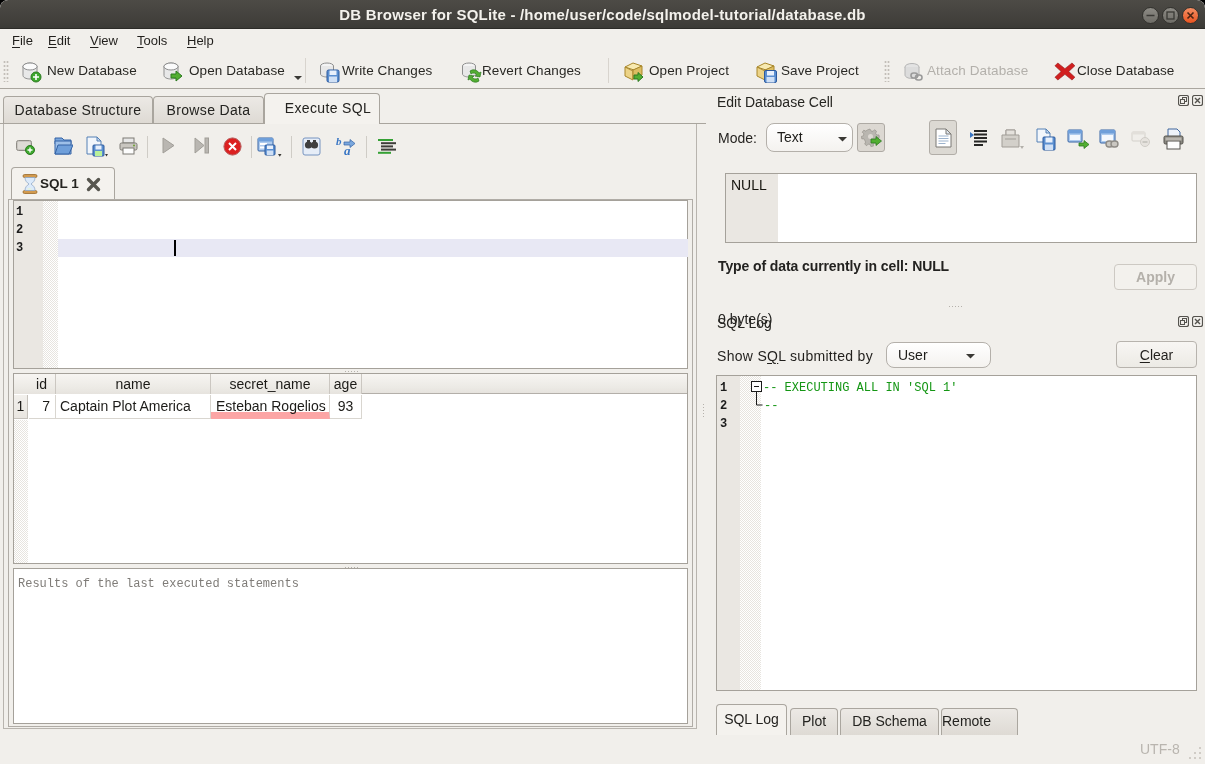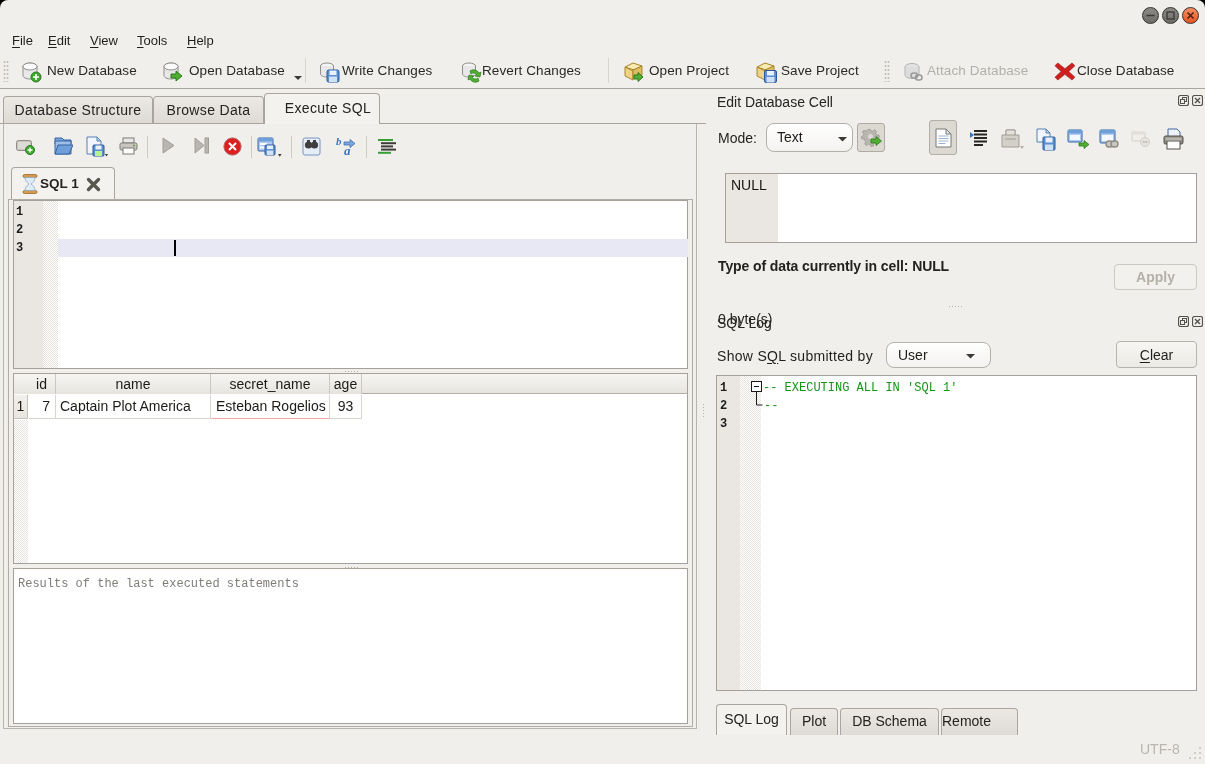--- a/index.html
+++ b/index.html
@@ -67,20 +67,23 @@
   .combo { background:linear-gradient(#ffffff,#f4f2ef); border:1px solid #b4b0aa;
     border-radius:8px; font-size:14px; color:#1e1d1a; }
   .btn { border:1px solid #b7b3ad; border-radius:4px; text-align:center;
     font-size:14px; }
   .underQ { text-decoration:underline; text-underline-offset:2px; }
 </style>
 </head>
 <body>
 <div id="win">
 
+  <div class="abs" id="titlebar">
+    <div class="abs" id="title">DB Browser for SQLite - /home/user/code/sqlmodel-tutorial/database.db</div>
+  </div>
   <div class="abs winbtn wb-grad" style="left:1142px;">
     <svg width="15" height="15">
         <path d="M3.5 7.5h8" stroke="#3a3935" stroke-width="1.6"></path>
       </svg>
   </div>
   <div class="abs winbtn wb-grad" style="left:1162px;">
     <svg width="15" height="15">
         <rect x="4" y="4" width="7" height="7" fill="none" stroke="#3a3935" stroke-width="1.3"></rect>
       </svg>
   </div>
@@ -274,21 +277,21 @@
     <div class="abs th" style="left:0; top:0; width:673px; height:20px; border-right:none; border-bottom:1px solid #b3afa9;"></div>
     <div class="abs th" style="left:0; top:0; width:14px; height:20px; border-right:none;"></div>
     <div class="abs th cell" style="left:14px; top:0; width:28px; height:20px; text-align:center; line-height:20px;">id</div>
     <div class="abs th cell" style="left:42px; top:0; width:155px; height:20px; text-align:center; line-height:20px;">name</div>
     <div class="abs th cell" style="left:197px; top:0; width:119px; height:20px; text-align:center; line-height:20px;">secret_name</div>
     <div class="abs th cell" style="left:316px; top:0; width:32px; height:20px; text-align:center; line-height:20px;">age</div>
 
     <div class="abs cell" style="left:0; top:21px; width:14px; height:24px; background:linear-gradient(#f2f0ec,#e9e6e1); border-right:1px solid #c5c1bb; border-bottom:1px solid #c5c1bb; text-align:center;">1</div>
     <div class="abs cell" style="left:15px; top:21px; width:27px; height:24px; border-right:1px solid #d9d6d0; border-bottom:1px solid #d9d6d0; text-align:right; padding-right:5px;">7</div>
     <div class="abs cell" style="left:42px; top:21px; width:155px; height:24px; border-right:1px solid #d9d6d0; border-bottom:1px solid #d9d6d0; padding-left:4px;">Captain Plot America</div>
-    <div class="abs cell" style="left:197px; top:21px; width:119px; height:24px; border-right:1px solid #d9d6d0; border-bottom:1px solid #fca5a5; padding-left:5px;">Esteban Rogelios</div>
+    <div class="abs cell" style="left:197px; top:21px; width:119px; height:24px; border-right:1px solid #d9d6d0; border-bottom:7px solid #fca5a5; padding-left:5px;">Esteban Rogelios</div>
     <div class="abs cell" style="left:316px; top:21px; width:32px; height:24px; border-right:1px solid #d9d6d0; border-bottom:1px solid #d9d6d0; text-align:center;">93</div>
 
     <div class="abs hatch" style="left:0; top:46px; width:14px; height:143px;"></div>
   </div>
 
   <div class="abs" style="left:344px; top:370px; width:16px; height:3px; background-image:radial-gradient(#b5b1ab 0.8px, transparent 1px); background-size:3px 3px;"></div>
   <div class="abs" style="left:344px; top:565.5px; width:16px; height:3px; background-image:radial-gradient(#b5b1ab 0.8px, transparent 1px); background-size:3px 3px;"></div>
   <div class="abs" style="left:702px; top:403px; width:3px; height:16px; background-image:radial-gradient(#b5b1ab 0.8px, transparent 1px); background-size:3px 3px;"></div>
 
   <div class="abs frame" style="left:13px; top:568px; width:675px; height:156px;">

